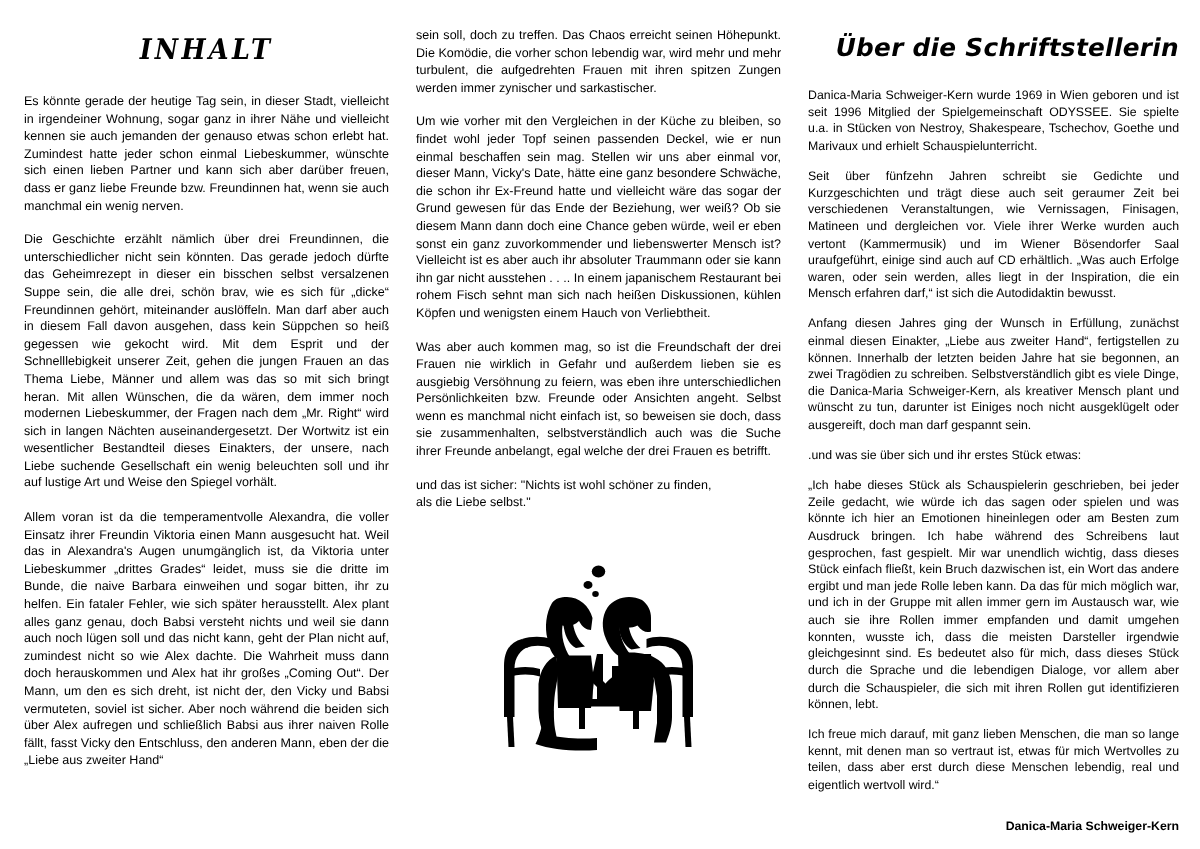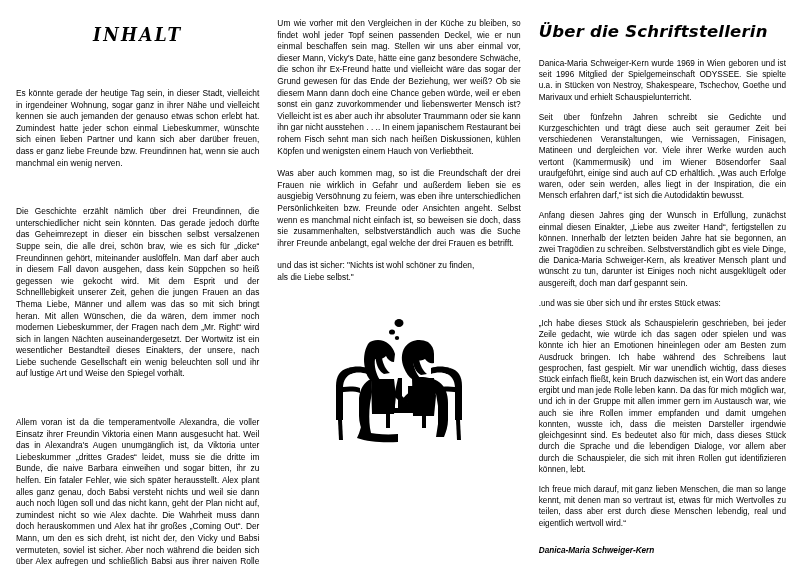--- a/index.html
+++ b/index.html
@@ -25,21 +25,20 @@
     background: #ffffff;
   }
   .column {
     box-sizing: border-box;
     display: flex;
     flex-direction: column;
   }
   .col-left {
     width: 266px;
     padding: 0 10px 0 8px;
-    gap: 26px;
   }
   .col-mid {
     width: 266px;
     padding: 0 10px 0 8px;
   }
   .col-right {
     width: 266px;
     padding: 0 6px 0 8px;
   }
 
@@ -48,21 +47,21 @@
     font-family: "DejaVu Serif", serif;
     font-weight: bold;
     font-style: italic;
     font-size: 17px;
     letter-spacing: 2.2px;
     margin: 6px 0 18px 0;
     transform: scaleY(1.12);
     transform-origin: center;
   }
   .heading-author {
-    text-align: left;
+    text-align: right;
     font-family: "DejaVu Sans", sans-serif;
     font-weight: bold;
     font-style: italic;
     font-size: 16.5px;
     margin: 4px 0 17px 0;
     letter-spacing: 0.2px;
   }
 
   p.body-text {
     font-size: 8.35px;
@@ -80,22 +79,22 @@
     margin: 0 0 9px 0;
   }
   p.body-text.tight {
     margin-bottom: 0;
   }
   p.no-justify {
     text-align: left;
   }
   .signature {
     font-size: 8.2px;
-    font-style: italic;
     font-weight: bold;
+    text-align: right;
     margin: 8px 0 0 0;
   }
 
   .illustration-wrap {
     margin-top: 22px;
     display: flex;
     justify-content: center;
     align-items: flex-start;
   }
   .illustration {
@@ -109,20 +108,21 @@
 <div class="page">
 
   <div class="column col-left">
     <div class="heading-inhalt">INHALT</div>
     <p class="body-text">Es könnte gerade der heutige Tag sein, in dieser Stadt, vielleicht in irgendeiner Wohnung, sogar ganz in ihrer Nähe und vielleicht kennen sie auch jemanden der genauso etwas schon erlebt hat. Zumindest hatte jeder schon einmal Liebeskummer, wünschte sich einen lieben Partner und kann sich aber darüber freuen, dass er ganz liebe Freunde bzw. Freundinnen hat, wenn sie auch manchmal ein wenig nerven.</p>
     <p class="body-text">Die Geschichte erzählt nämlich über drei Freundinnen, die unterschiedlicher nicht sein könnten. Das gerade jedoch dürfte das Geheimrezept in dieser ein bisschen selbst versalzenen Suppe sein, die alle drei, schön brav, wie es sich für „dicke“ Freundinnen gehört, miteinander auslöffeln. Man darf aber auch in diesem Fall davon ausgehen, dass kein Süppchen so heiß gegessen wie gekocht wird. Mit dem Esprit und der Schnelllebigkeit unserer Zeit, gehen die jungen Frauen an das Thema Liebe, Männer und allem was das so mit sich bringt heran. Mit allen Wünschen, die da wären, dem immer noch modernen Liebeskummer, der Fragen nach dem „Mr. Right“ wird sich in langen Nächten auseinandergesetzt. Der Wortwitz ist ein wesentlicher Bestandteil dieses Einakters, der unsere, nach Liebe suchende Gesellschaft ein wenig beleuchten soll und ihr auf lustige Art und Weise den Spiegel vorhält.</p>
     <p class="body-text">Allem voran ist da die temperamentvolle Alexandra, die voller Einsatz ihrer Freundin Viktoria einen Mann ausgesucht hat. Weil das in Alexandra's Augen unumgänglich ist, da Viktoria unter Liebeskummer „drittes Grades“ leidet, muss sie die dritte im Bunde, die naive Barbara einweihen und sogar bitten, ihr zu helfen. Ein fataler Fehler, wie sich später herausstellt. Alex plant alles ganz genau, doch Babsi versteht nichts und weil sie dann auch noch lügen soll und das nicht kann, geht der Plan nicht auf, zumindest nicht so wie Alex dachte. Die Wahrheit muss dann doch herauskommen und Alex hat ihr großes „Coming Out“. Der Mann, um den es sich dreht, ist nicht der, den Vicky und Babsi vermuteten, soviel ist sicher. Aber noch während die beiden sich über Alex aufregen und schließlich Babsi aus ihrer naiven Rolle fällt, fasst Vicky den Entschluss, den anderen Mann, eben der die „Liebe aus zweiter Hand“</p>
   </div>
 
   <div class="column col-mid">
+    <p class="body-text">sein soll, doch zu treffen. Das Chaos erreicht seinen Höhepunkt. Die Komödie, die vorher schon lebendig war, wird mehr und mehr turbulent, die aufgedrehten Frauen mit ihren spitzen Zungen werden immer zynischer und sarkastischer.</p>
     <p class="body-text">Um wie vorher mit den Vergleichen in der Küche zu bleiben, so findet wohl jeder Topf seinen passenden Deckel, wie er nun einmal beschaffen sein mag. Stellen wir uns aber einmal vor, dieser Mann, Vicky's Date, hätte eine ganz besondere Schwäche, die schon ihr Ex-Freund hatte und vielleicht wäre das sogar der Grund gewesen für das Ende der Beziehung, wer weiß? Ob sie diesem Mann dann doch eine Chance geben würde, weil er eben sonst ein ganz zuvorkommender und liebenswerter Mensch ist? Vielleicht ist es aber auch ihr absoluter Traummann oder sie kann ihn gar nicht ausstehen . . .. In einem japanischem Restaurant bei rohem Fisch sehnt man sich nach heißen Diskussionen, kühlen Köpfen und wenigsten einem Hauch von Verliebtheit.</p>
     <p class="body-text">Was aber auch kommen mag, so ist die Freundschaft der drei Frauen nie wirklich in Gefahr und außerdem lieben sie es ausgiebig Versöhnung zu feiern, was eben ihre unterschiedlichen Persönlichkeiten bzw. Freunde oder Ansichten angeht. Selbst wenn es manchmal nicht einfach ist, so beweisen sie doch, dass sie zusammenhalten, selbstverständlich auch was die Suche ihrer Freunde anbelangt, egal welche der drei Frauen es betrifft.</p>
     <p class="body-text no-justify tight">und das ist sicher: "Nichts ist wohl schöner zu finden,</p>
     <p class="body-text no-justify">als die Liebe selbst."</p>
 
     <div class="illustration-wrap">
       <svg class="illustration" viewBox="0 0 150 128" xmlns="http://www.w3.org/2000/svg">
         <g fill="#000000">
 
           <ellipse cx="75" cy="7" rx="4.5" ry="4"></ellipse>

